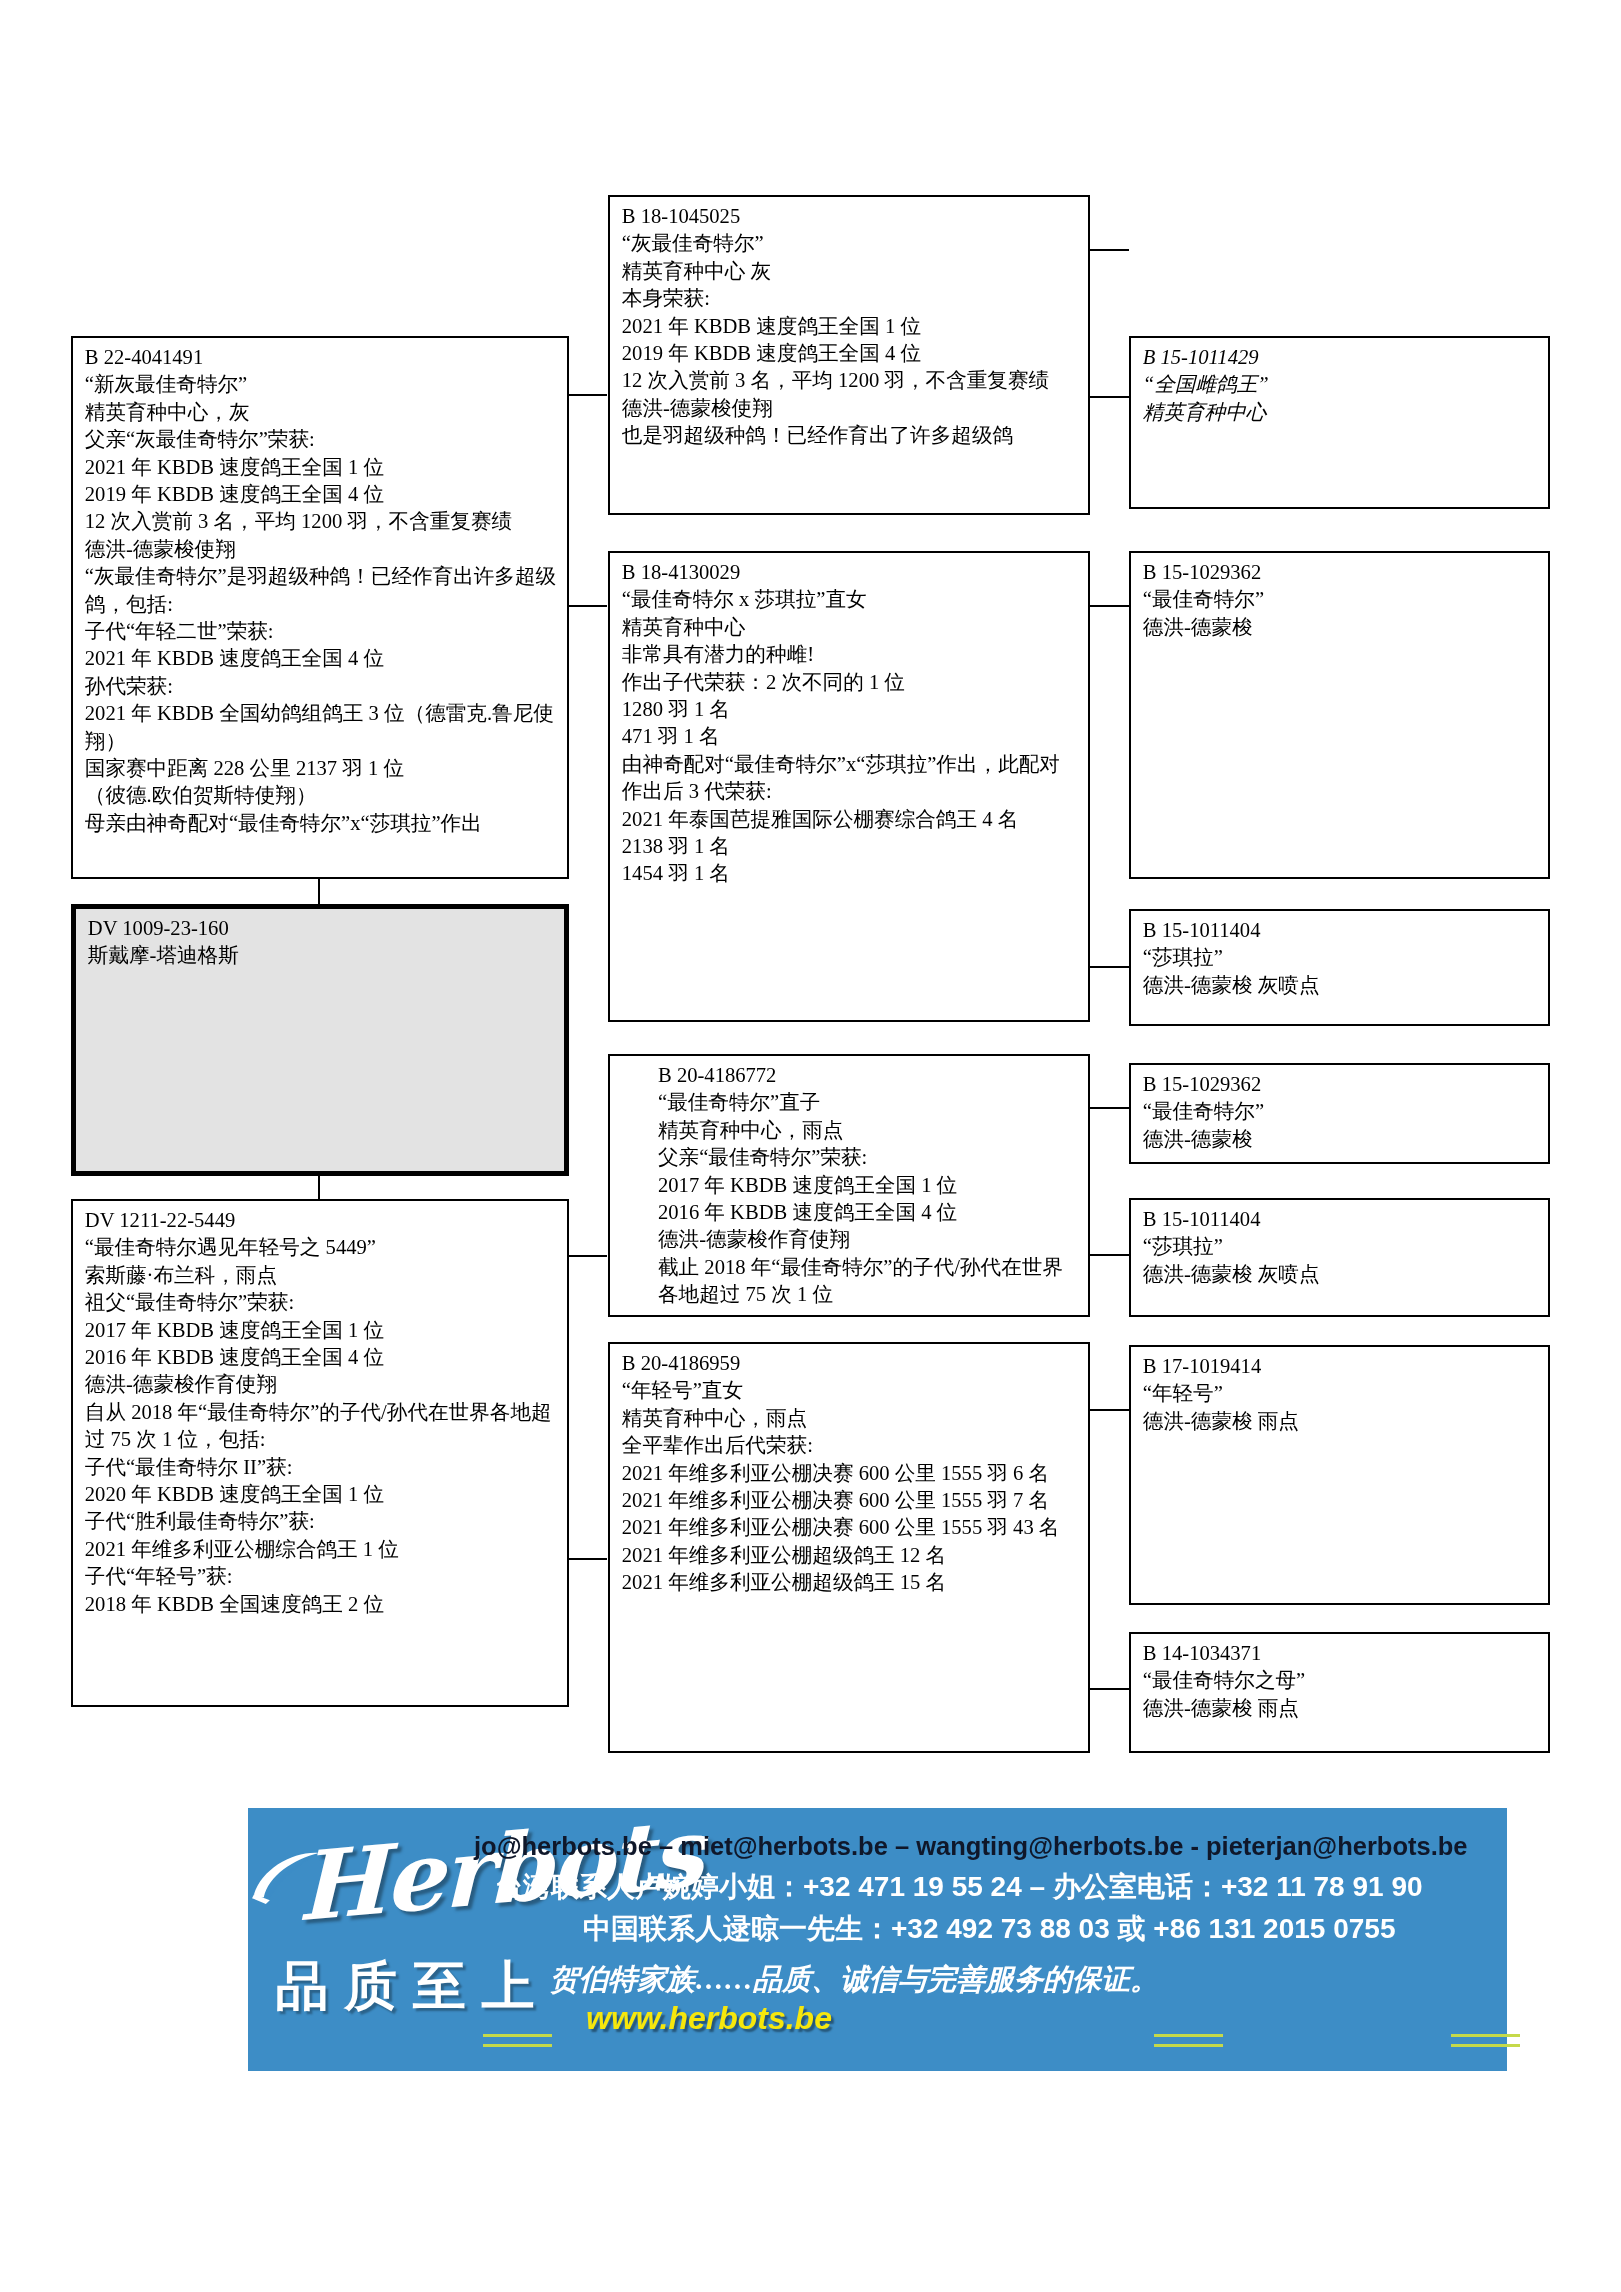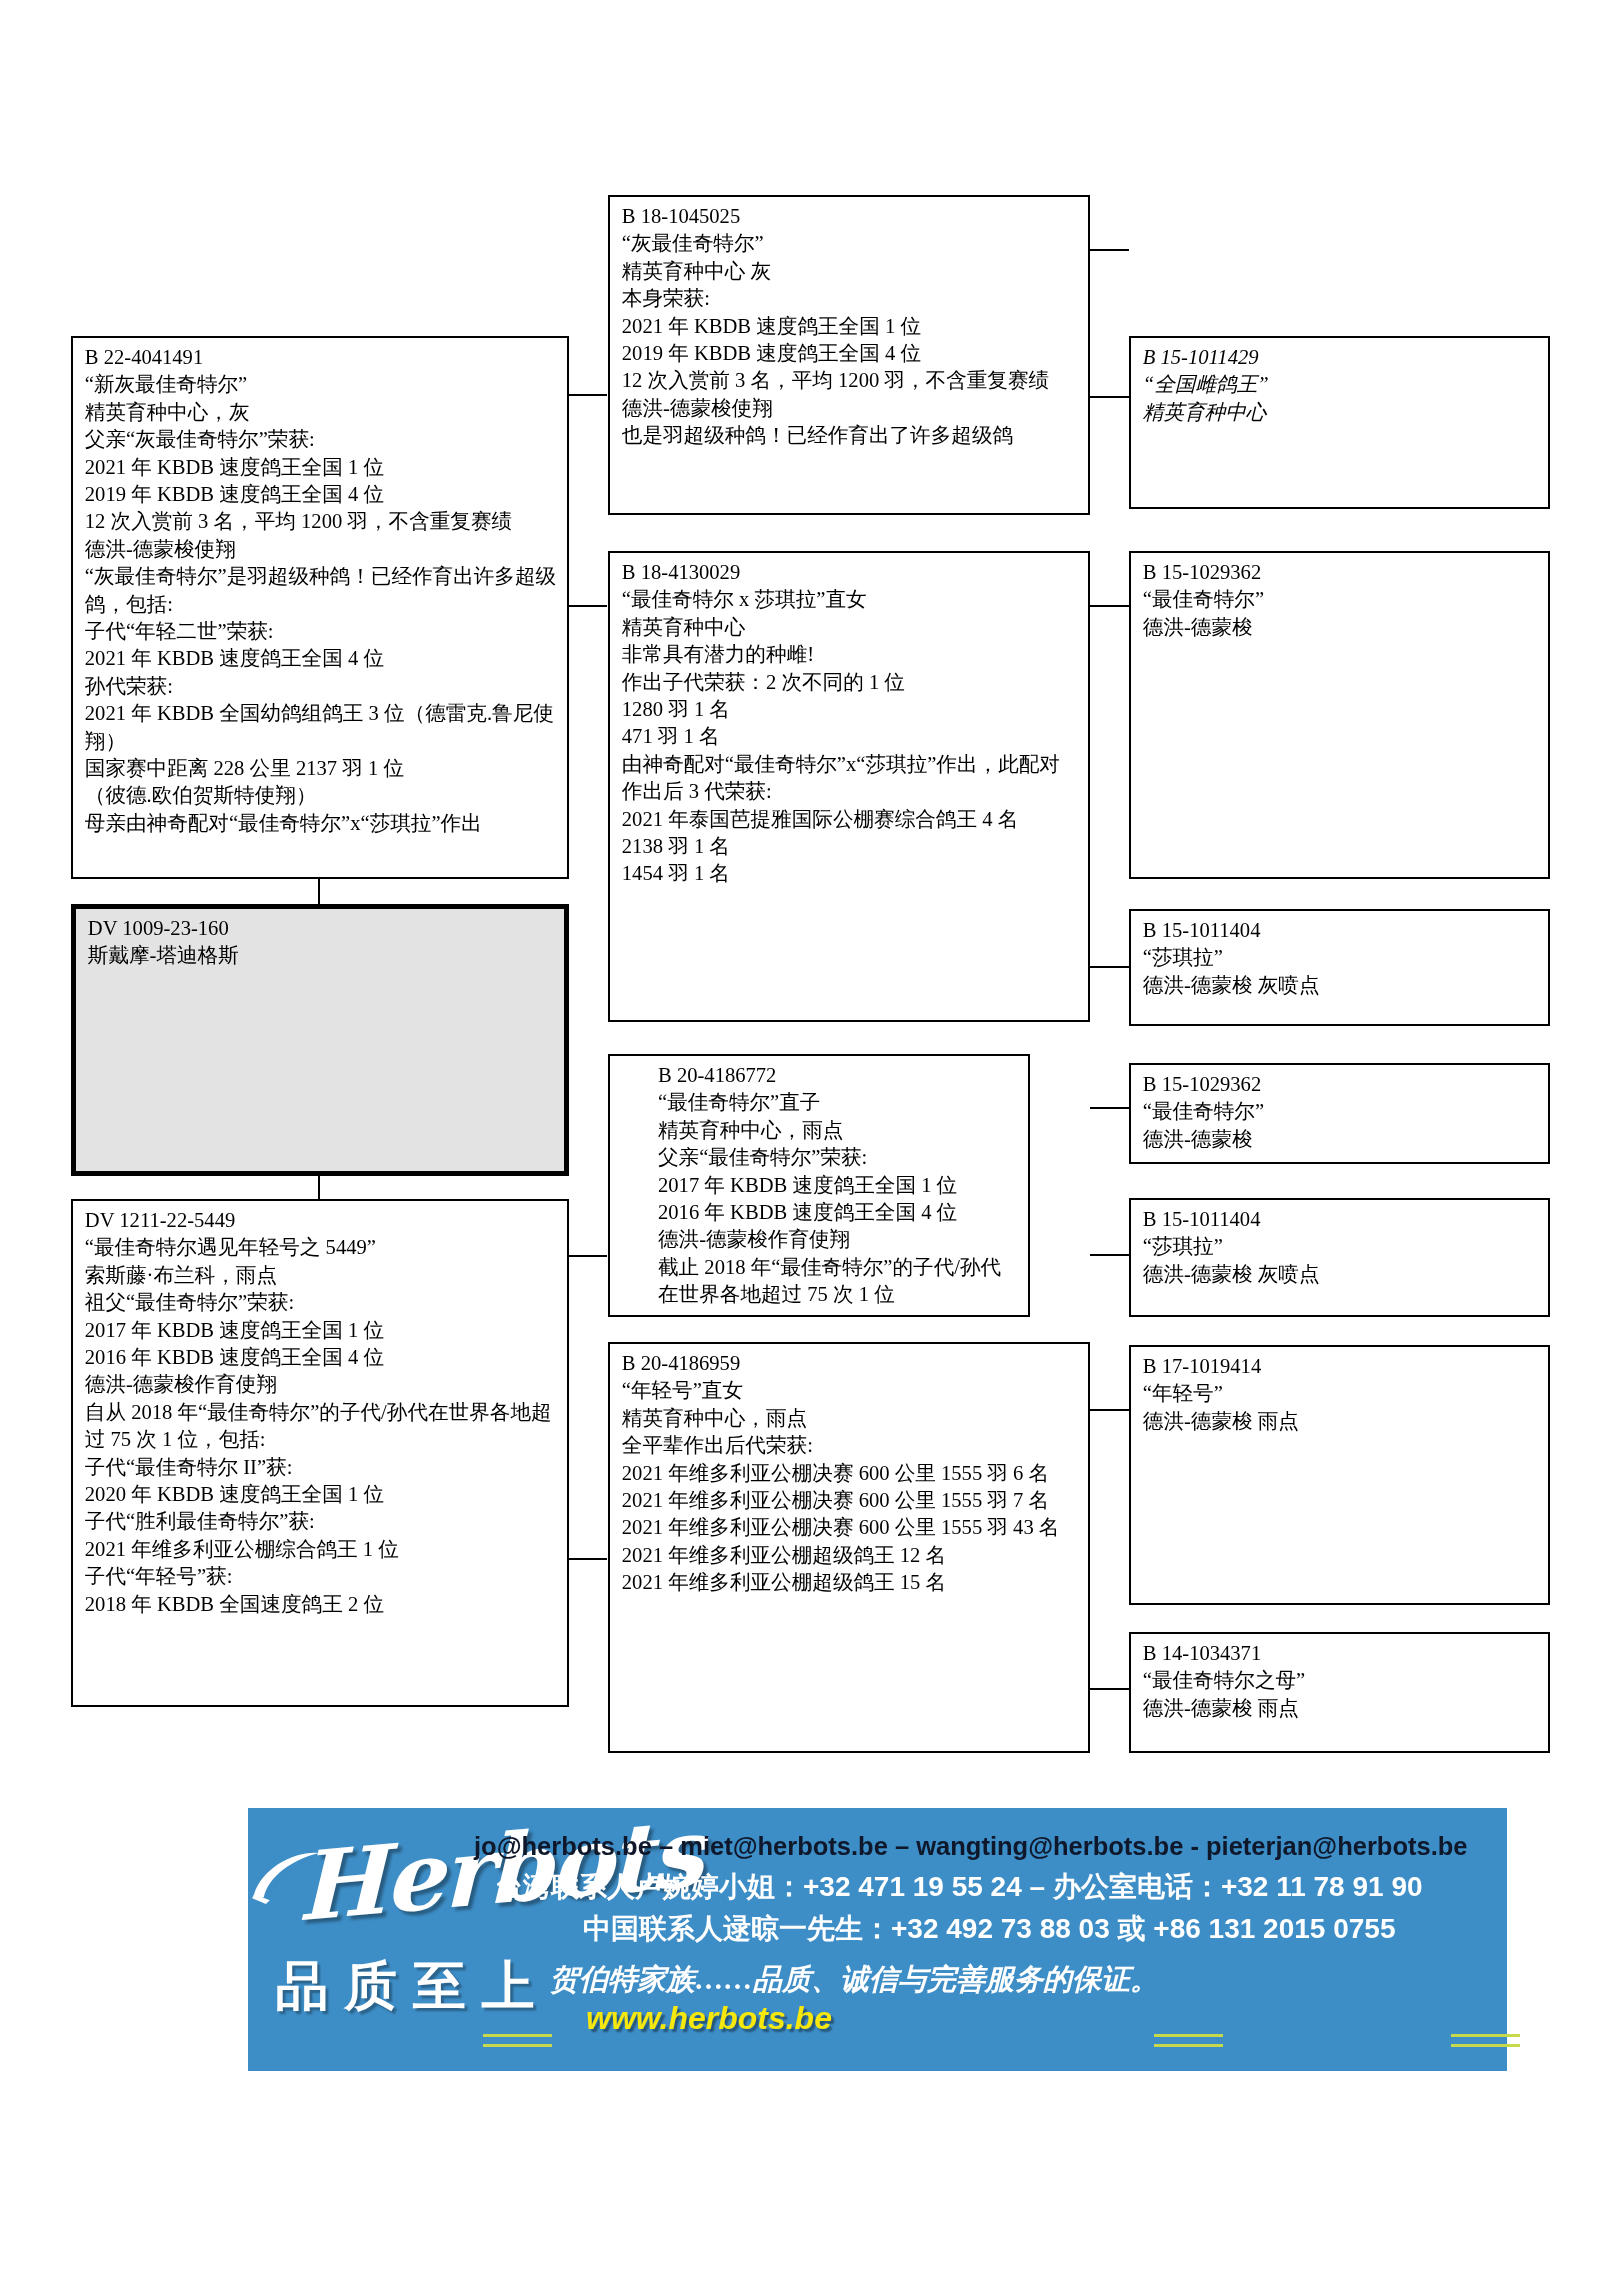--- a/index.html
+++ b/index.html
@@ -12,21 +12,21 @@
        padding:5.9px 9.8px 3.9px 11.8px;font-size:20.6px;line-height:27.4px;}
   .box .rn{white-space:pre-line;}
   .box .ln{white-space:pre-line;}
   .box.subject{border:5.9px solid #000;background:#e3e3e3;}
 
   .b-l1{left:71px;top:336px;width:498px;height:543px;}
   .b-lg{left:71px;top:904px;width:498px;height:272px;}
   .b-l2{left:71px;top:1199px;width:498px;height:508px;}
   .b-m1{left:608px;top:195px;width:482px;height:320px;}
   .b-m2{left:608px;top:551px;width:482px;height:471px;}
-  .b-m3{left:608px;top:1054px;width:422px;height:263px;padding-left:48px;}
+  .b-m3{left:608px;top:1054px;width:482px;height:263px;padding-left:48px;}
   .b-m4{left:608px;top:1342px;width:482px;height:411px;}
   .b-r1{left:1129px;top:196px;width:421px;height:113px;}
   .b-r2{left:1129px;top:336px;width:421px;height:173px;font-style:italic;}
   .b-r3{left:1129px;top:551px;width:421px;height:328px;}
   .b-r4{left:1129px;top:909px;width:421px;height:117px;}
   .b-r5{left:1129px;top:1063px;width:421px;height:101px;}
   .b-r6{left:1129px;top:1198px;width:421px;height:119px;}
   .b-r7{left:1129px;top:1345px;width:421px;height:260px;}
   .b-r8{left:1129px;top:1632px;width:421px;height:121px;}
 

